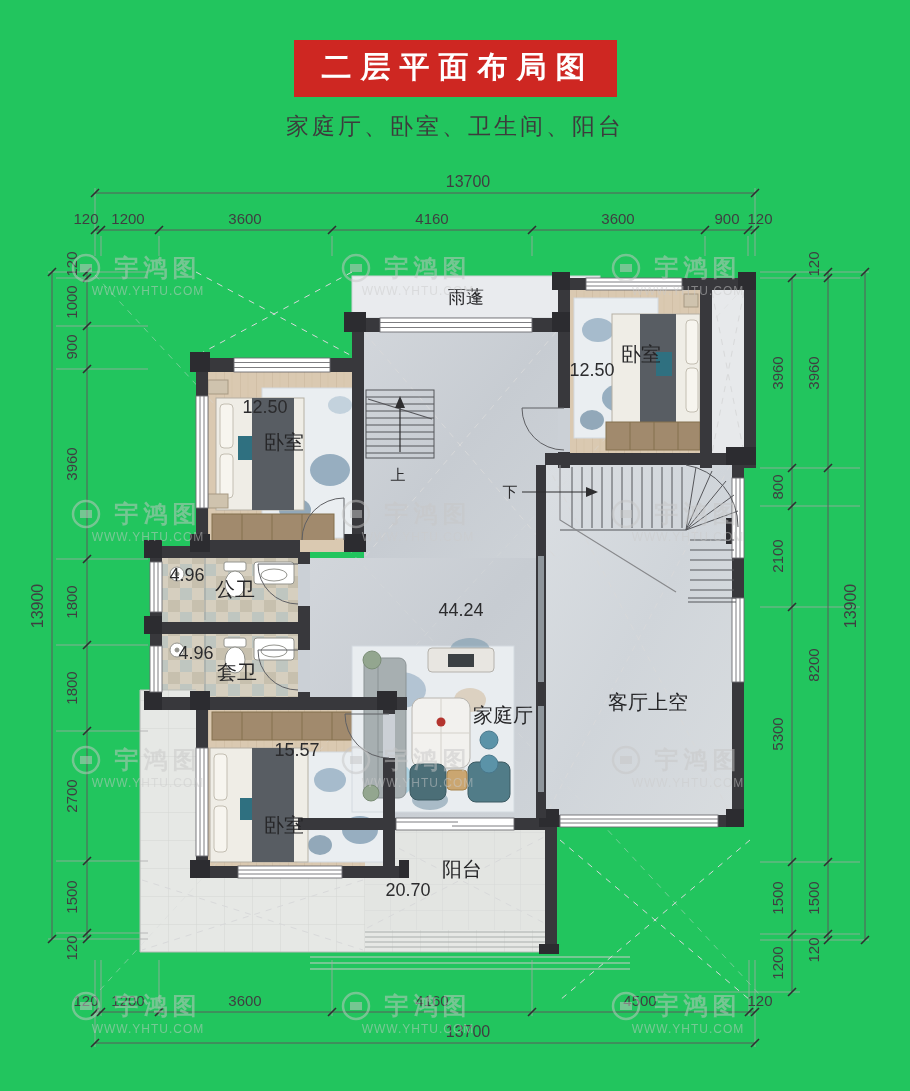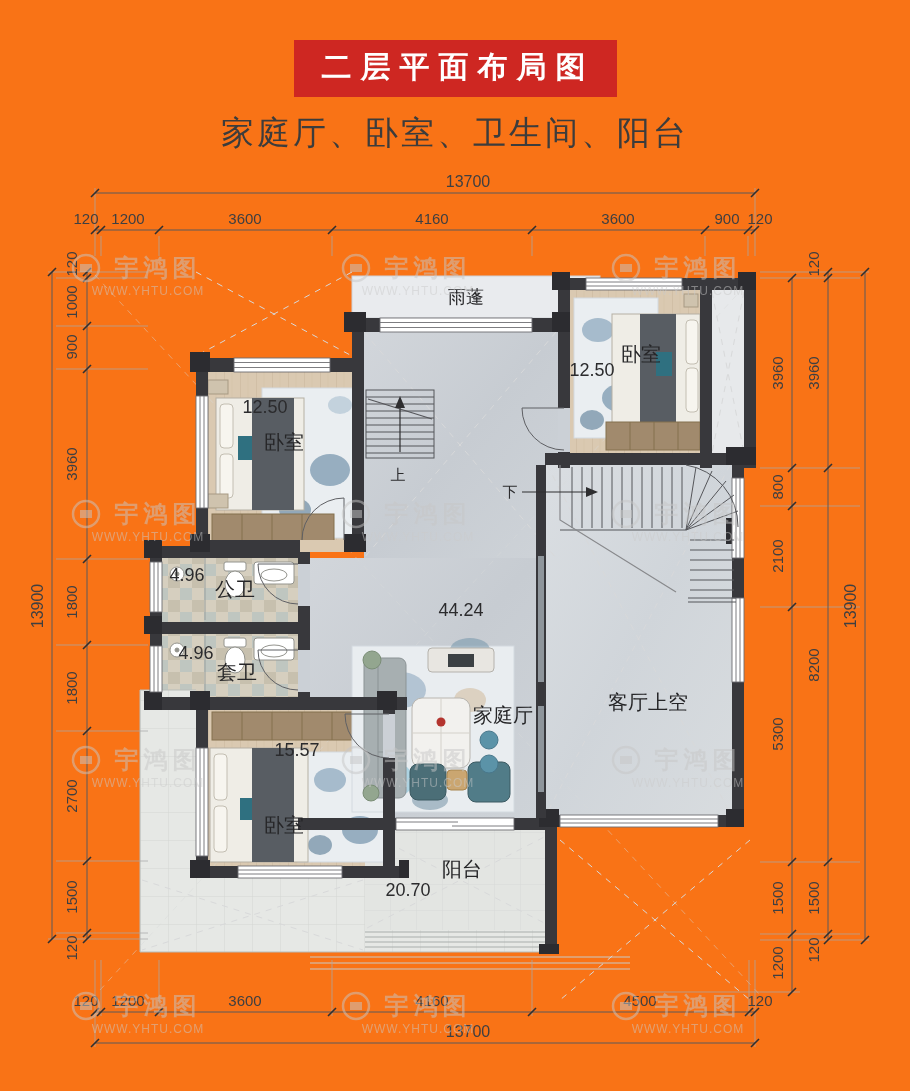--- a/index.html
+++ b/index.html
@@ -1,21 +1,21 @@
 <!DOCTYPE html>
 <html><head>
 <meta charset="utf-8">
 <style>
   html,body{margin:0;padding:0;background:#ffffff;}
-  .page{position:relative;width:910px;height:1091px;background:#f97316;overflow:hidden;
+  .page{position:relative;width:910px;height:1091px;background:#22c55e;overflow:hidden;
         font-family:"Liberation Sans","DejaVu Sans",sans-serif;}
   .header{position:absolute;top:40px;left:0;width:100%;text-align:center;z-index:5;}
   .banner{display:inline-block;background:#ce2722;color:#fff;font-size:30px;font-weight:bold;
           letter-spacing:9px;padding:7px 22px 9px 28px;}
-  .subtitle{margin-top:14px;font-size:33px;color:#3c3c3c;letter-spacing:3px;font-weight:500;}
+  .subtitle{margin-top:14px;font-size:23px;color:#3c3c3c;letter-spacing:3px;font-weight:500;}
   svg.plan{position:absolute;left:0;top:0;}
   svg text{text-anchor:middle;fill:#2e2e30;}
   .dim{font-size:15px;fill:#3f3f41;}
   .dimt{font-size:16px;fill:#3f3f41;}
   .room-label{font-size:20px;fill:#262628;}
   .room-label-s{font-size:18px;fill:#262628;}
   .area-label{font-size:18px;fill:#2b2b2d;}
   .stair-label{font-size:15px;fill:#2b2b2d;}
   .wm-brand{font-size:24px;font-weight:bold;letter-spacing:5px;fill:#c7c7c7;}
   .wm-url{font-size:12px;letter-spacing:1px;fill:#cbcbcb;}

